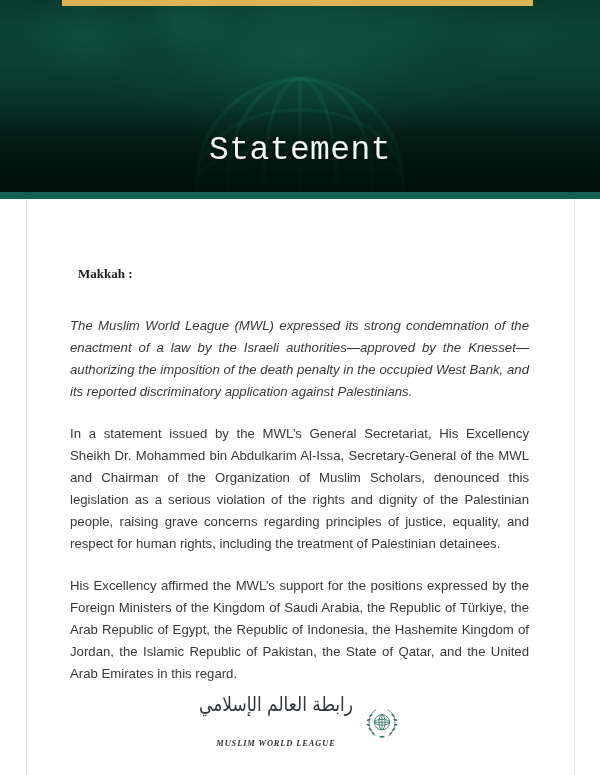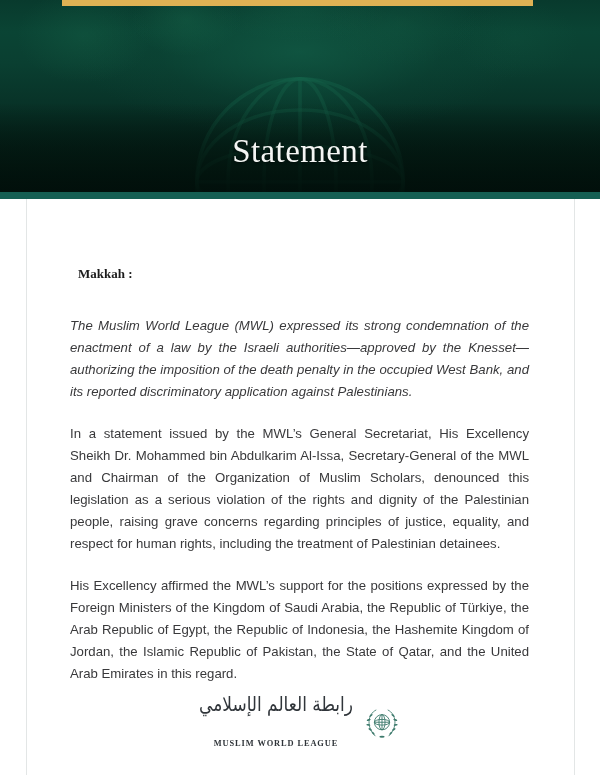--- a/index.html
+++ b/index.html
@@ -81,21 +81,21 @@
     width: 471px;
     height: 6px;
     background: #dfb254;
   }
   .banner-title {
     position: absolute;
     left: 0;
     right: 0;
     top: 131px;
     text-align: center;
-    font-family: Liberation Serif, serif;
+    font-family: Liberation Mono, monospace;
     font-size: 33px;
     line-height: 40px;
     color: #f4f6f4;
     letter-spacing: 0.4px;
     text-shadow: 0 1px 3px rgba(0,0,0,0.55);
   }
   .teal-band {
     position: absolute;
     left: 0;
     top: 192px;
@@ -159,20 +159,21 @@
     transform-origin: center bottom;
   }
   .wordmark-en {
     margin-top: 25px;
     font-family: "Liberation Serif", serif;
     font-weight: bold;
     font-size: 8.4px;
     letter-spacing: 0.9px;
     color: #2f3439;
     white-space: nowrap;
+    font-style: italic;
   }
   .emblem { width: 38px; height: 38px; flex: 0 0 38px; }
   .emblem svg { display: block; width: 100%; height: 100%; }
 </style>
 </head>
 <body>
 
 <div class="banner">
 
   <div class="banner-texture"></div>

